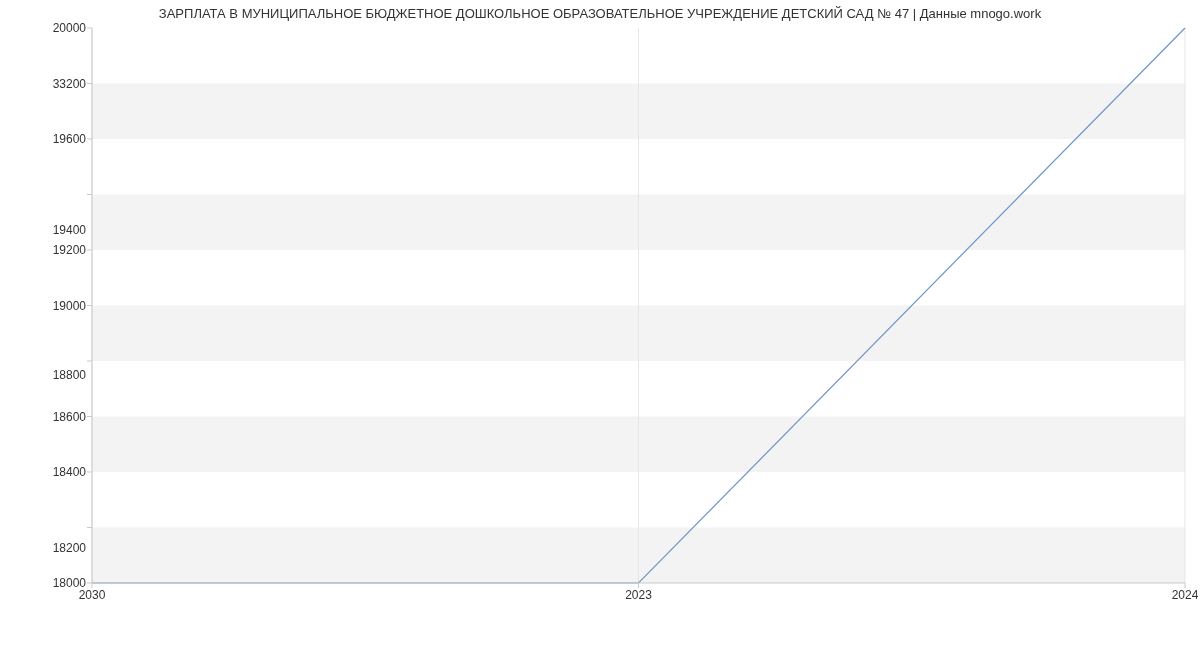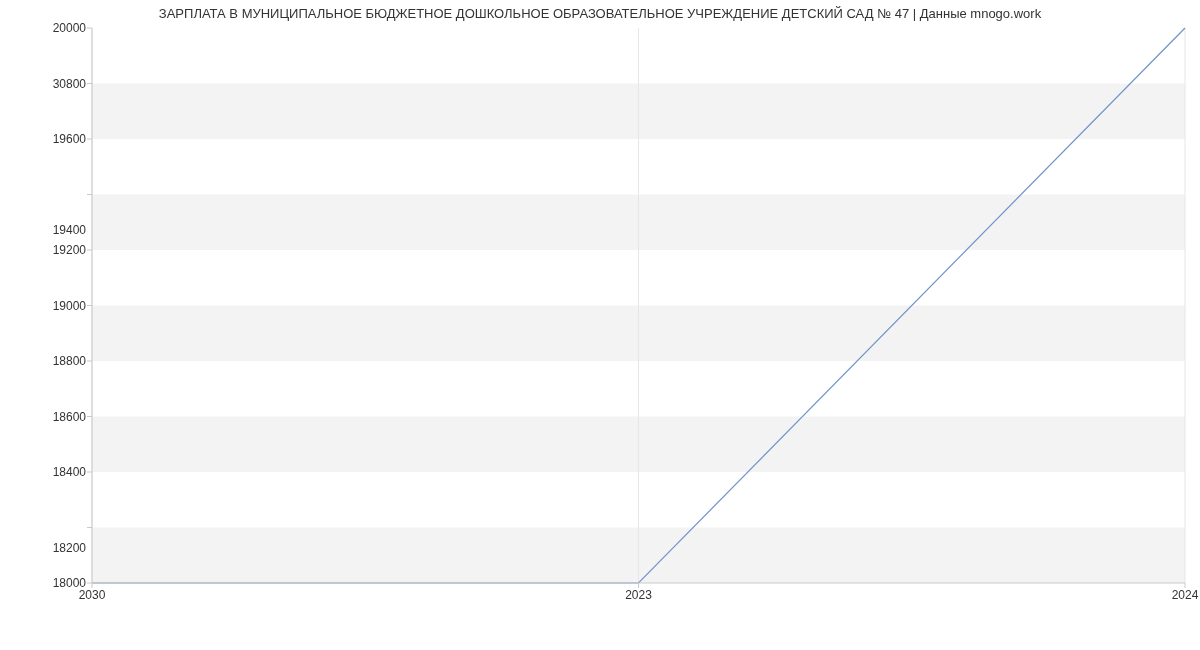--- a/index.html
+++ b/index.html
@@ -86,24 +86,24 @@
         <line x1="546.5" x2="546.5" y1="555" y2="560" stroke="#c9c9c9"></line>
         <line x1="1093" x2="1093" y1="555" y2="560" stroke="#c9c9c9"></line>
       </svg>
   </div>
 
   <div id="labels">
       <div class="y-tick-label" style="top: 583px;">18000</div>
       <div class="y-tick-label" style="top: 527.5px; margin-top: 20px;">18200</div>
       <div class="y-tick-label" style="top: 472px;">18400</div>
       <div class="y-tick-label" style="top: 416.5px;">18600</div>
-      <div class="y-tick-label" style="top: 361px;">18800</div>
+      <div class="y-tick-label" style="top: 375px;">18800</div>
       <div class="y-tick-label" style="top: 305.5px;">19000</div>
       <div class="y-tick-label" style="top: 250px;">19200</div>
       <div class="y-tick-label" style="top: 194.5px; margin-top: 35px;">19400</div>
       <div class="y-tick-label" style="top: 139px;">19600</div>
-      <div class="y-tick-label" style="top: 83.5px;">30800</div>
+      <div class="y-tick-label" style="top: 83.5px;">33200</div>
       <div class="y-tick-label" style="top: 28px;">20000</div>
       <div class="x-tick-label" style="left: 92px;">2030</div>
       <div class="x-tick-label" style="left: 638.5px;">2023</div>
       <div class="x-tick-label" style="left: 1185px;">2024</div>
     </div>
 </div>
 
 </body></html>

